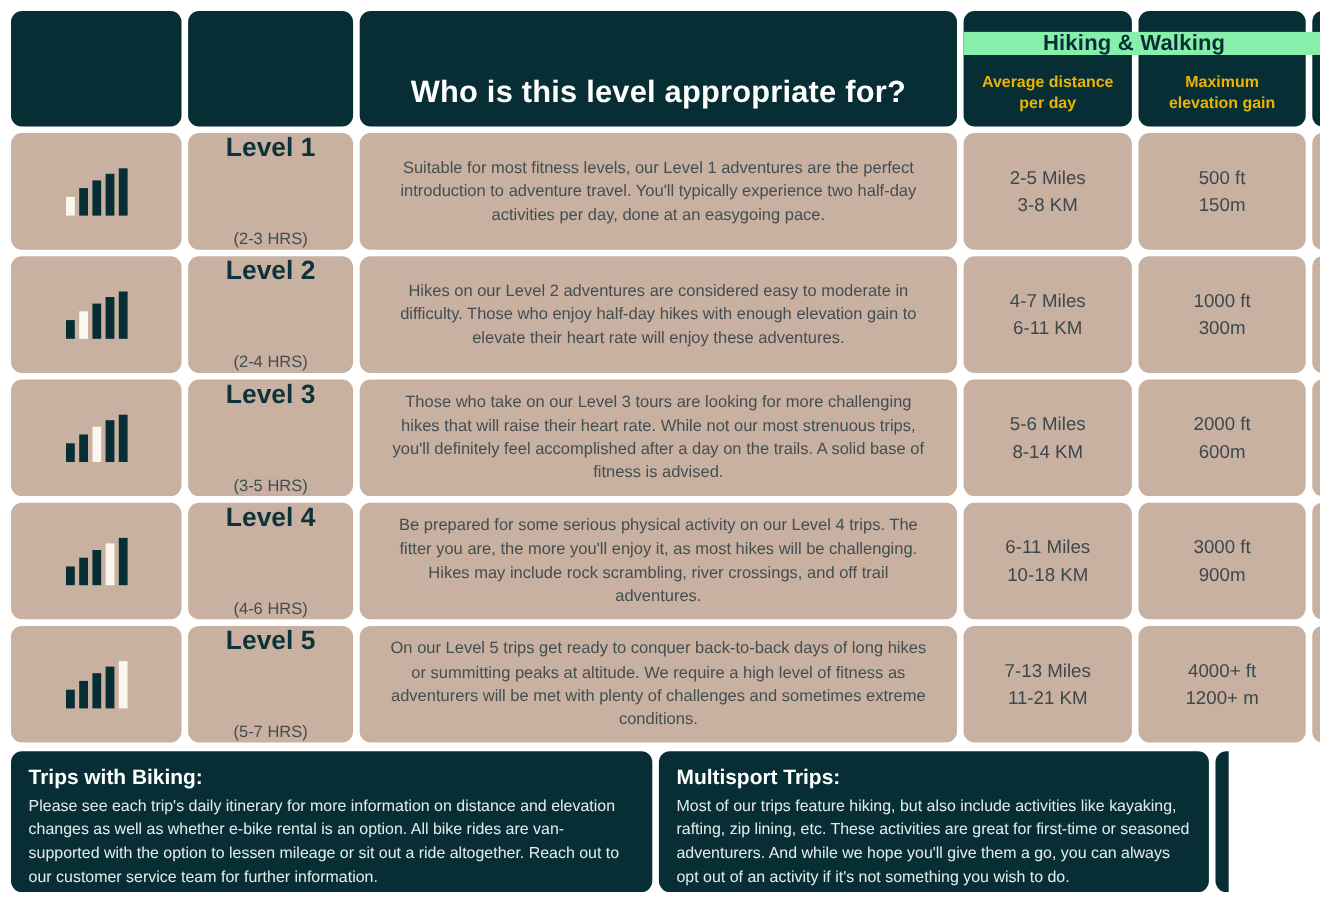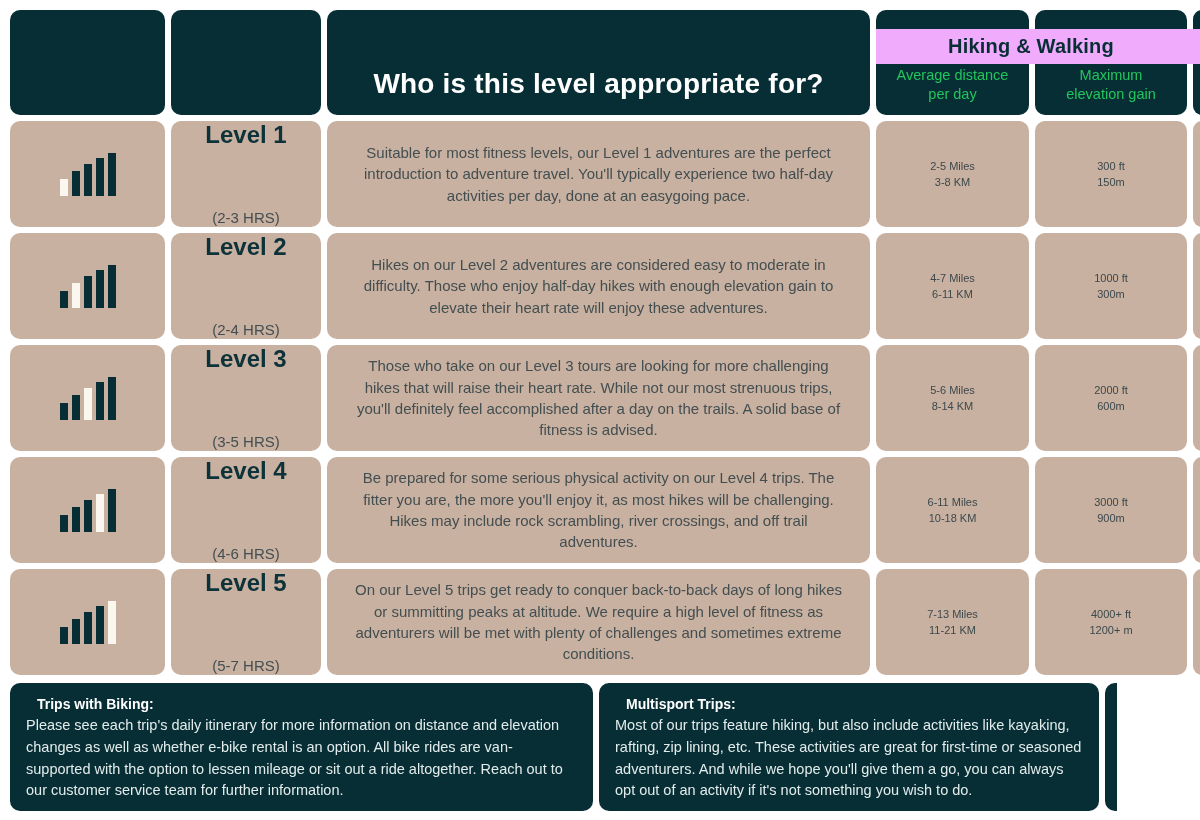--- a/index.html
+++ b/index.html
@@ -27,27 +27,27 @@
   }
   .cell{border-radius:10px;}
   .dark{background:var(--dark);}
   .tan{background:var(--tan);}
   .sliver{border-radius:10px 0 0 10px;}
 
   
   .head-who{display:flex;align-items:flex-end;justify-content:center;padding-bottom:15px;}
   .head-who p{color:#ffffff;font-weight:bold;font-size:28px;letter-spacing:.2px;}
   .head-sub{display:flex;align-items:flex-end;justify-content:center;text-align:center;padding-bottom:11px;}
-  .head-sub p{color:#22c55e;font-weight:normal;font-size:14.5px;line-height:1.32;}
+  .head-sub p{color:#eab308;font-weight:bold;font-size:14.5px;line-height:1.32;}
   .head-sub .w-dist{max-width:125px;}
   .head-sub .w-elev{max-width:105px;}
 
   .hiking-strip{
-    position:absolute;left:876px;top:29px;width:324px;height:35px;
-    background:#f0abfc;z-index:2;display:flex;align-items:center;
+    position:absolute;left:876px;top:29px;width:324px;height:21px;
+    background:#86efac;z-index:2;display:flex;align-items:center;
   }
   .hiking-strip .strip-title{
     width:310px;text-align:center;color:var(--dark);
     font-weight:bold;font-size:20px;letter-spacing:.2px;
   }
 
   
   .icon-cell{display:flex;align-items:center;justify-content:center;}
   .bars{display:flex;align-items:flex-end;gap:4px;height:43px;}
   .bars i{display:block;width:8px;background:var(--dark);}
@@ -59,34 +59,34 @@
   .bars i.hl{background:var(--hl-bar);}
 
   .level-cell{display:flex;flex-direction:column;align-items:center;justify-content:center;text-align:center;gap:43px;}
   .level-name{color:var(--ink);font-weight:bold;font-size:24px;line-height:1.1;}
   .level-hours{color:var(--body-ink);font-size:15px;margin-top:17px;}
 
   .desc-cell{display:flex;align-items:center;justify-content:center;padding:6px 28px;}
   .desc-cell p{color:var(--body-ink);font-size:15px;line-height:1.42;text-align:center;}
 
   .stat-cell{display:flex;flex-direction:column;align-items:center;justify-content:center;text-align:center;}
-  .stat-cell p{color:#3c484c;font-size:11px;line-height:1.5;}
+  .stat-cell p{color:#3c484c;font-size:17px;line-height:1.5;}
 
   
   .footer-row{
     position:absolute;left:10px;top:683px;
     display:flex;gap:7px;align-items:stretch;height:128px;
   }
   .note-box{
     background:var(--dark);border-radius:10px;
     padding:11px 16px;overflow:hidden;
   }
   .note-left{width:583px;}
   .note-right{width:500px;margin-left:-1px;}
-  .note-title{color:#ffffff;font-weight:bold;font-size:14px;line-height:1.5;margin-left:11px;}
+  .note-title{color:#ffffff;font-weight:bold;font-size:19px;line-height:1.5;}
   .note-body{color:var(--foot-ink);font-size:14.5px;line-height:1.5;}
   .note-sliver{width:12px;background:var(--dark);border-radius:10px 0 0 10px;margin-left:-1px;}
 </style>
 </head>
 <body>
 
 <div class="page">
 
   <div class="hiking-strip">
     <p class="strip-title">Hiking &amp; Walking</p>
@@ -121,21 +121,21 @@
       <p class="level-hours">(2-3 HRS)</p>
     </div>
     <div class="cell tan desc-cell">
       <p>Suitable for most fitness levels, our Level 1 adventures are the perfect introduction to adventure travel. You'll typically experience two half-day activities per day, done at an easygoing pace.</p>
     </div>
     <div class="cell tan stat-cell">
       <p>2-5 Miles</p>
       <p>3-8 KM</p>
     </div>
     <div class="cell tan stat-cell">
-      <p>300 ft</p>
+      <p>500 ft</p>
       <p>150m</p>
     </div>
     <div class="cell tan sliver"></div>
 
     <div class="cell tan icon-cell">
       <div class="bars">
           <i></i>
           <i class="hl"></i>
           <i></i>
           <i></i>

